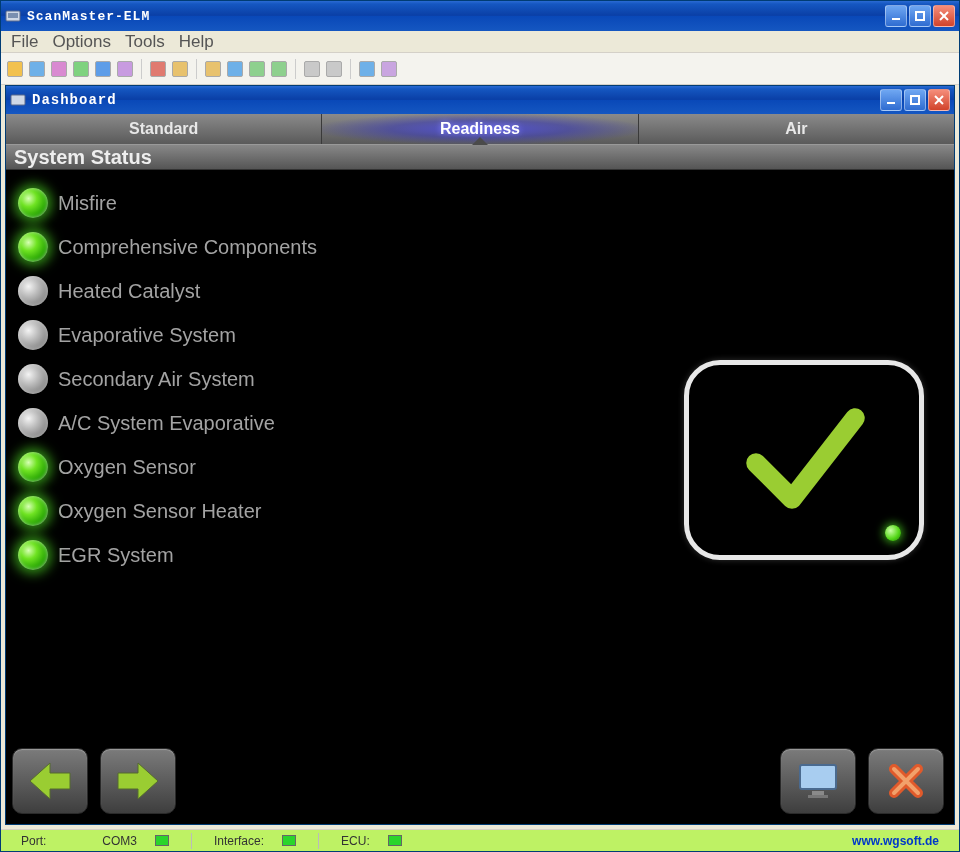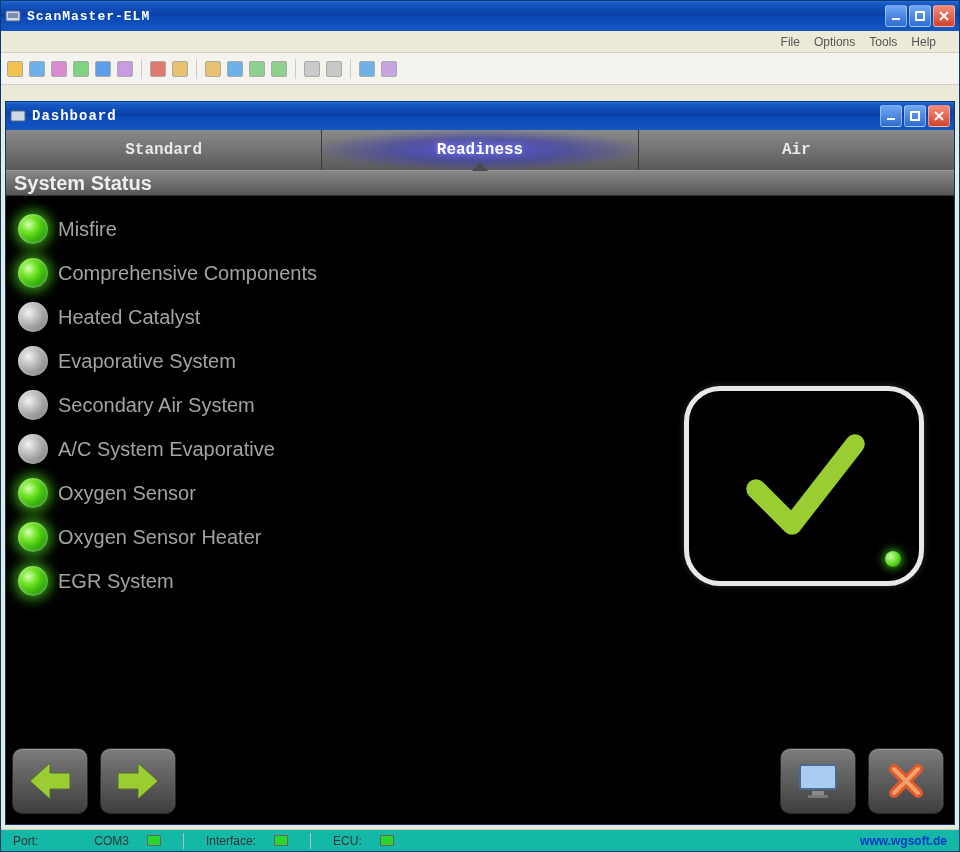--- a/index.html
+++ b/index.html
@@ -5,50 +5,50 @@
   * { box-sizing: border-box; margin: 0; padding: 0; }
   html, body { width: 960px; height: 852px; font-family: Tahoma, Arial, sans-serif; background: #ece9d8; overflow: hidden; }
   .outer-window { width: 960px; height: 852px; display: flex; flex-direction: column; border: 1px solid #003c74; }
   .titlebar { height: 30px; background: linear-gradient(to bottom, #2a6ad3 0%, #1557c1 10%, #0a3fa6 48%, #0948b8 50%, #1557c1 100%); display: flex; align-items: center; padding: 0 4px; color: #fff; }
   .titlebar .app-icon { width: 16px; height: 16px; margin-right: 6px; }
   .titlebar .title-text { flex: 1; font-weight: bold; font-size: 13px; letter-spacing: 1px; font-family: "SimSun","Courier New",monospace; }
   .win-btns { display: flex; gap: 2px; }
   .win-btn { width: 22px; height: 22px; border-radius: 3px; display: flex; align-items: center; justify-content: center; font-weight: bold; color: #fff; font-size: 12px; border: 1px solid rgba(255,255,255,0.4); }
   .win-min, .win-max { background: linear-gradient(to bottom,#6fa7f2,#2f6cd1); }
   .win-close { background: linear-gradient(to bottom,#f58d7a,#d1432b); }
-  .menubar { height: 22px; background: #ece9d8; display: flex; align-items: center; padding: 0 23px; gap: 14px; font-size: 12px; color: #555; border-bottom: 1px solid #d4d0c8; justify-content: flex-end; }
+  .menubar { height: 22px; background: #ece9d8; display: flex; align-items: center; padding: 0 10px; gap: 14px; font-size: 17px; color: #555; border-bottom: 1px solid #d4d0c8; }
   .menubar span { cursor: default; font-family: "SimSun",Tahoma,Arial,sans-serif; }
   .toolbar { height: 32px; background: #f4f3ee; border-bottom: 1px solid #d4d0c8; display:flex; align-items:center; padding: 0 6px; gap:6px; }
   .tb-icon { width:16px; height:16px; background:#ccc; border:1px solid #aaa; border-radius:2px; }
   .tb-sep { width:1px; height:20px; background:#ccc; margin:0 2px; }
-  .inner-area { flex:1; position:relative; padding: 16px 4px 4px 4px; display:flex; flex-direction:column; }
+  .inner-area { flex:1; position:relative; padding: 0 4px 4px 4px; display:flex; flex-direction:column; }
   .inner-window { flex:1; display:flex; flex-direction:column; border: 1px solid #003c74; background:#000; }
   .inner-titlebar { height: 28px; background: linear-gradient(to bottom,#2a6ad3 0%,#1557c1 10%,#0a3fa6 48%,#0948b8 50%,#1557c1 100%); display:flex; align-items:center; padding:0 4px; color:#fff; }
   .inner-titlebar .app-icon { width:16px; height:16px; margin-right:6px; }
   .inner-titlebar .title-text { flex:1; font-weight:bold; font-size:14px; font-family:"SimSun","Courier New",monospace; letter-spacing:1px; }
-  .tabs { height: 40px; display:flex; background: linear-gradient(to bottom,#8a8a8a,#5a5a5a); font-family: Liberation Mono, monospace; }
+  .tabs { height: 30px; display:flex; background: linear-gradient(to bottom,#8a8a8a,#5a5a5a); }
   .tab { flex:1; display:flex; align-items:center; justify-content:center; color:#e8e8e8; font-size:16px; font-weight:bold; border-right:1px solid #3a3a3a; position:relative; cursor:pointer; }
   .tab:last-child{border-right:none;}
   .tab.active { background: radial-gradient(ellipse at center, rgba(80,80,220,0.9) 0%, rgba(60,60,180,0.6) 40%, rgba(90,90,90,0) 75%); color:#fff; text-shadow:0 0 6px #88f; }
   .tab.active::after { content:""; position:absolute; bottom:-1px; left:50%; transform:translateX(-50%); width:0; height:0; border-left:8px solid transparent; border-right:8px solid transparent; border-bottom:8px solid #4a4a4a; }
   .section-header { height: 26px; background: linear-gradient(to bottom,#888,#555); color:#eee; font-size:20px; font-weight:bold; display:flex; align-items:center; padding:0 8px; border-top:1px solid #999; border-bottom:1px solid #333; }
   .content { flex:1; background:#000; position:relative; display:flex; }
   .status-list { padding: 18px 10px 6px 12px; display:flex; flex-direction:column; gap:14px; }
   .status-row { display:flex; align-items:center; gap:10px; }
   .led { width:30px; height:30px; border-radius:50%; position:relative; }
   .led.green { background: radial-gradient(circle at 35% 35%, #d6ffb3 0%, #6fe322 30%, #2aa804 65%, #0e5b00 100%); box-shadow: 0 0 12px 4px rgba(90,255,40,0.55), inset 0 0 4px rgba(255,255,255,0.6); }
   .led.gray { background: radial-gradient(circle at 35% 35%, #f3f3f3 0%, #bdbdbd 35%, #8a8a8a 70%, #555 100%); box-shadow: inset 0 0 4px rgba(255,255,255,0.5), 0 0 2px rgba(0,0,0,0.4); }
   .status-label { color:#a3a3a3; font-size:20px; }
   .check-panel { position:absolute; right:30px; top:190px; width:240px; height:200px; border-radius:36px; border:5px solid #e8e8e8; display:flex; align-items:center; justify-content:center; box-shadow: 0 0 6px rgba(255,255,255,0.2); background:#000; }
   .check-panel svg { width:150px; height:150px; }
   .check-dot { position:absolute; right:18px; bottom:14px; width:16px; height:16px; border-radius:50%; background: radial-gradient(circle at 35% 35%, #caffa5,#56d81a 55%,#1a7d00); box-shadow:0 0 8px 2px rgba(90,255,40,0.6); }
   .bottom-buttons { position:absolute; left:6px; bottom:10px; display:flex; gap:12px; }
   .bottom-buttons-right { position:absolute; right:10px; bottom:10px; display:flex; gap:12px; }
   .sq-btn { width:76px; height:66px; border-radius:10px; background: linear-gradient(to bottom,#7b7b7b,#3e3e3e); border:1px solid #2a2a2a; box-shadow: inset 0 1px 1px rgba(255,255,255,0.25), 0 2px 3px rgba(0,0,0,0.6); display:flex; align-items:center; justify-content:center; cursor:pointer; }
-  .statusbar { height: 22px; background:#14b8a6; border-top:1px solid #d4d0c8; display:flex; align-items:center; padding:0 12px; font-size:12px; color:#333; gap:18px; }
+  .statusbar { height: 22px; background:#bef264; border-top:1px solid #d4d0c8; display:flex; align-items:center; padding:0 20px; font-size:12px; color:#333; gap:18px; }
   .sb-led { width:14px; height:11px; background:#2bd52b; border:1px solid #666; }
   .sb-sep { width:1px; height:16px; background:#bbb; margin:0 4px; }
   .sb-link { margin-left:auto; color:#0038c9; font-weight:bold; }
 </style>
 </head>
 <body>
 
 <div class="outer-window">
 
   <div class="titlebar">

